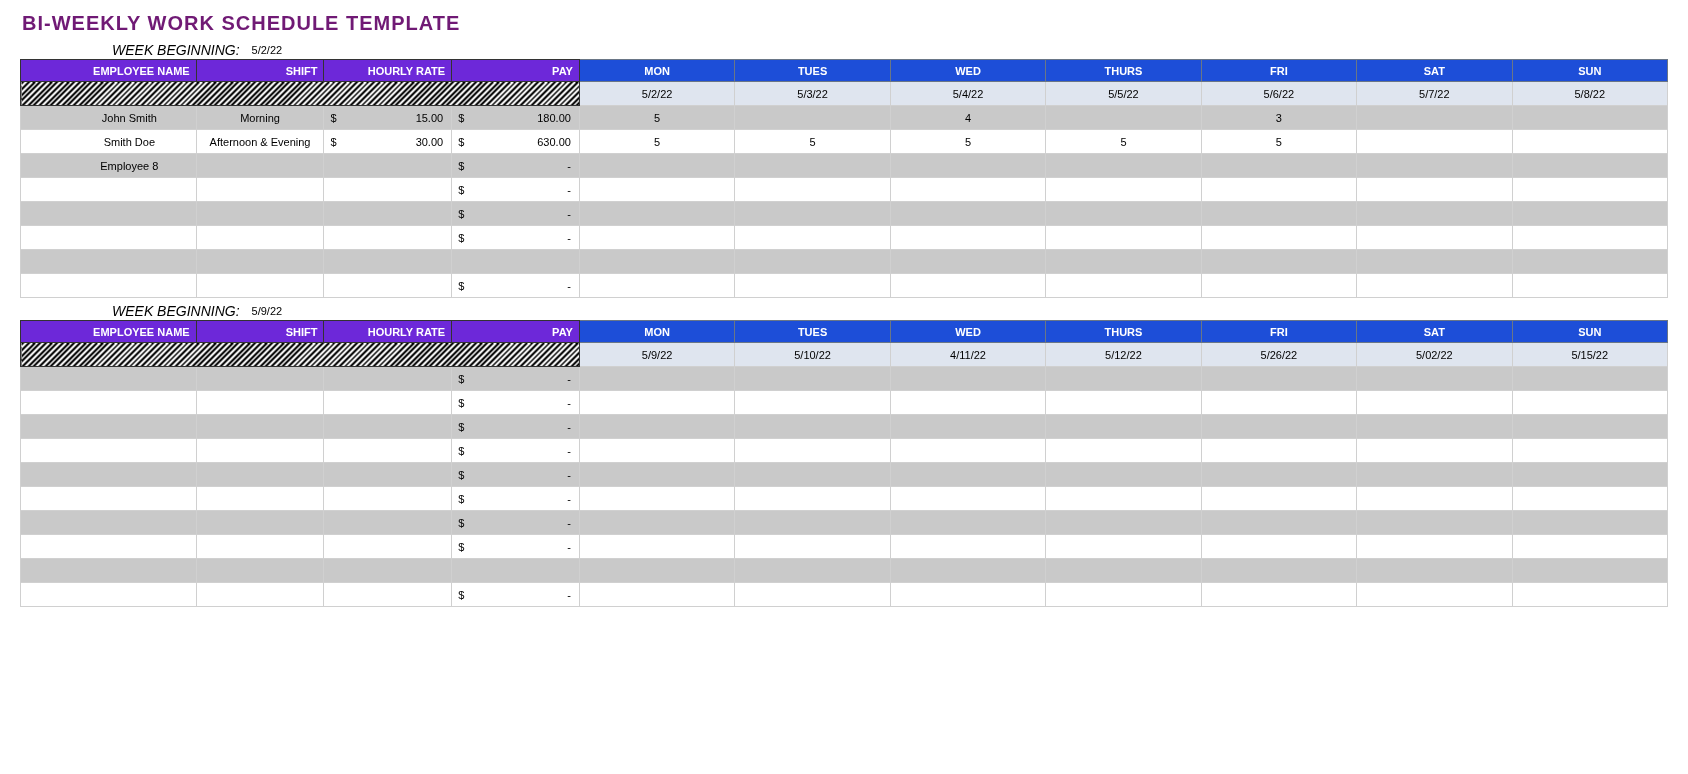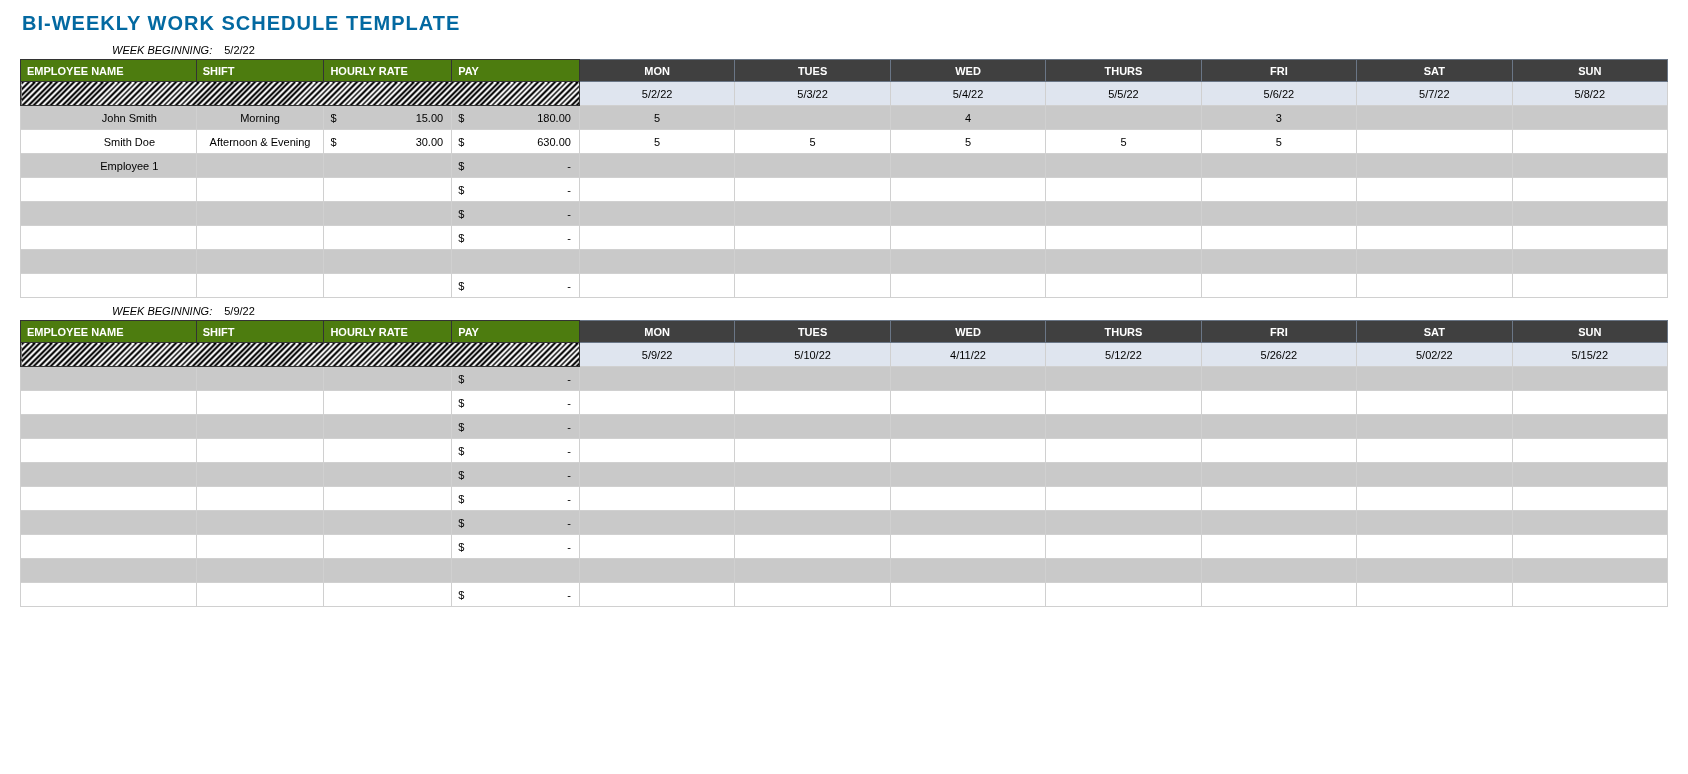--- a/index.html
+++ b/index.html
@@ -12,52 +12,52 @@
     font-size: 11px;
   }
   .page {
     width: 1688px;
     padding: 10px 20px 30px 20px;
   }
   .title {
     font-size: 20px;
     font-weight: bold;
     letter-spacing: 1px;
-    color: #0369a1;
+    color: #701a75;
     margin: 2px 0 6px 2px;
     font-family: "Arial Black", Arial, sans-serif;
   }
   .weekline {
     display: flex;
     align-items: center;
     gap: 12px;
     margin: 4px 0 0 92px;
     height: 18px;
   }
-  .weeklabel { font-style: italic; font-size: 11px; }
+  .weeklabel { font-style: italic; font-size: 14px; }
   .weekdate { font-size: 11px; }
   table {
     border-collapse: collapse;
     width: 100%;
     table-layout: fixed;
   }
   col.c1 { width: 165px; }
   col.c2 { width: 120px; }
   col.c3 { width: 120px; }
   col.c4 { width: 120px; }
   col.cd { width: 146px; }
 
   th, td { border: 1px solid #d0d0d0; padding: 0 6px; height: 24px; font-size: 11px; }
   thead th.blackhdr {
-    background: #4d7c0f; color: #fff; text-align: left; font-weight: bold;
+    background: #6d28d9; color: #fff; text-align: right; font-weight: bold;
     border: 1px solid #333; white-space: nowrap;
     height: 22px;
   }
   thead th.bluehdr {
-    background: #404040; color: #fff; text-align: center; font-weight: bold;
+    background: #1d4ed8; color: #fff; text-align: center; font-weight: bold;
     border: 1px solid #6a7686; height: 22px;
   }
   tr.daterow td { background: #dfe5ef; text-align: center; }
   tr.daterow td.hatch {
     background: repeating-linear-gradient(135deg, #000 0, #000 2px, #fff 2px, #fff 4px);
     border: 1px solid #333;
   }
   tbody tr.odd td { background: #c9c9c9; }
   tbody tr.even td { background: #fff; }
   tbody tr td { text-align: center; }
@@ -141,21 +141,21 @@
           <td class="pay"><span class="cur">$</span><span>630.00</span></td>
           <td>5</td>
           <td>5</td>
           <td>5</td>
           <td>5</td>
           <td>5</td>
           <td></td>
           <td></td>
         </tr>
         <tr class="odd">
-          <td class="name">Employee 1</td>
+          <td class="name">Employee 8</td>
           <td class="shift"></td>
           <td class="rate"></td>
           <td class="dash"><span class="cur">$</span><span>-</span></td>
           <td></td>
           <td></td>
           <td></td>
           <td></td>
           <td></td>
           <td></td>
           <td></td>

